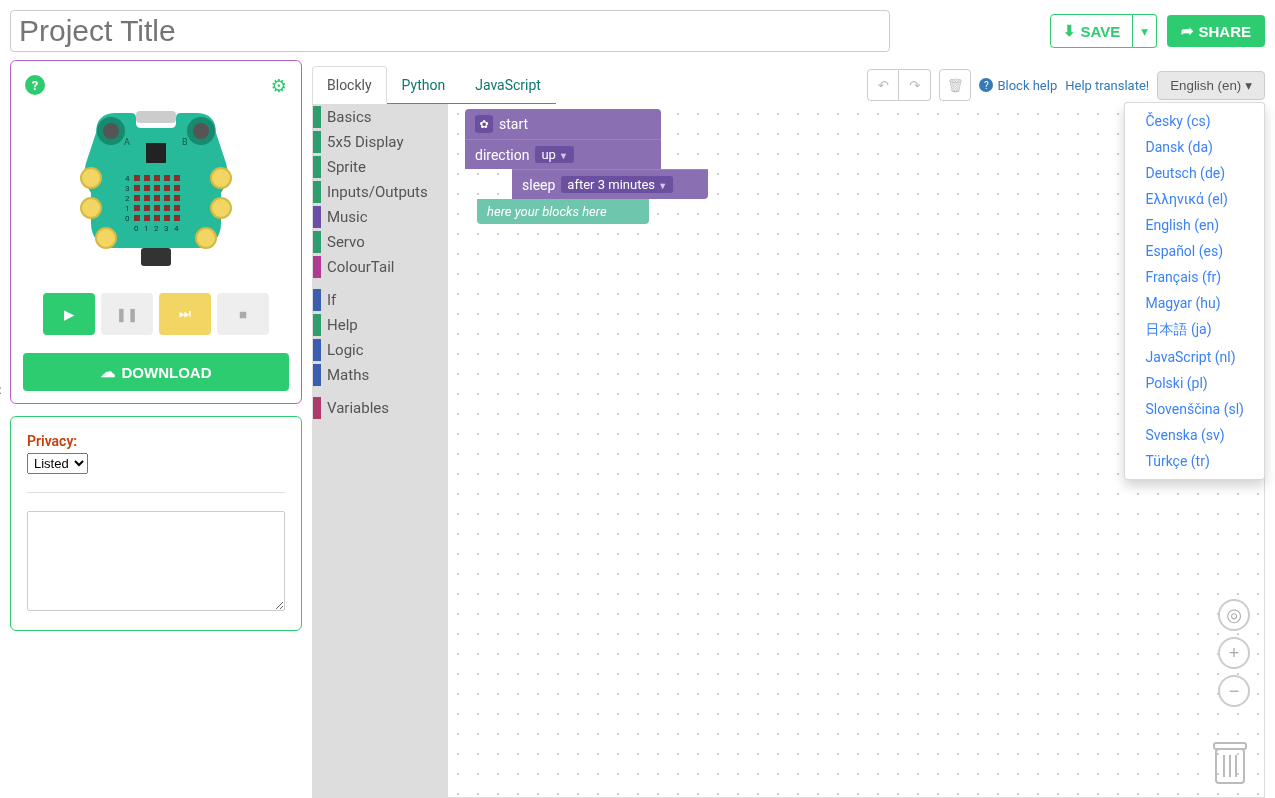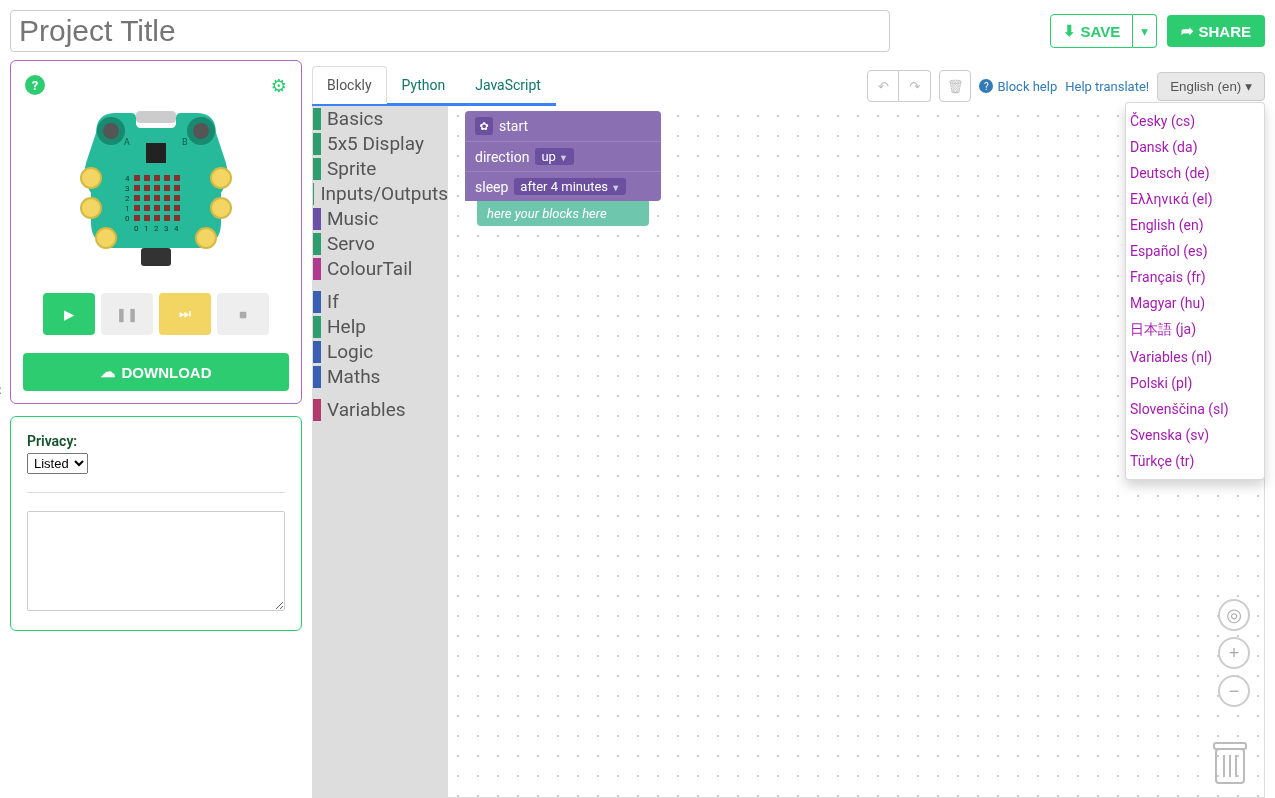--- a/index.html
+++ b/index.html
@@ -26,44 +26,44 @@
 .device-svg { display: block; margin: 30px auto 20px; }
 .controls-row { display: flex; gap: 6px; justify-content: center; margin-bottom: 18px; }
 .ctrl-btn { width: 52px; height: 42px; border-radius: 4px; border: none; display: flex; align-items: center; justify-content: center; cursor: pointer; }
 .ctrl-play { background: #2ecc71; color: #fff; }
 .ctrl-pause { background: #eee; color: #aaa; }
 .ctrl-step { background: #f2d563; color: #fff; }
 .ctrl-stop { background: #eee; color: #aaa; }
 .download-btn { width: 100%; background: #2ecc71; color: #fff; border: none; padding: 10px; border-radius: 4px; font-weight: 700; font-size: 15px; display: flex; align-items: center; justify-content: center; gap: 6px; }
 
 .meta-panel { border: 1px solid #2ecc71; border-radius: 6px; padding: 16px; }
-.meta-panel label { font-weight: 600; color: #14532d; display: block; margin-bottom: 4px; }
+.meta-panel label { font-weight: 600; color: #c2410c; display: block; margin-bottom: 4px; }
 .privacy-select { font-size: 13px; padding: 1px 2px; }
 .meta-hr { border: none; border-top: 1px solid #ddd; margin: 18px 0; }
 .desc-textarea { width: 100%; height: 100px; border: 1px solid #ccc; border-radius: 2px; resize: both; }
 
 .editor-col { flex: 1; display: flex; flex-direction: column; padding-right: 10px; }
 .editor-header { display: flex; align-items: center; padding: 6px 0 0 0; gap: 8px; position: relative; }
-.tabs { display: flex; border-bottom: 3px solid #3b82f6; flex: 0 0 auto; }
+.tabs { display: flex; border-bottom: 1px solid #3b82f6; flex: 0 0 auto; }
 .tab { padding: 10px 14px; color: #0f766e; cursor: pointer; border: 1px solid transparent; border-bottom: none; border-radius: 4px 4px 0 0; margin-bottom: -1px; }
 .tab.active { color: #555; background: #fff; border-color: #ddd; border-bottom: 1px solid #fff; }
 .header-spacer { flex: 1; }
 .small-btn { width: 32px; height: 32px; border: 1px solid #ccc; border-radius: 4px; background: #fff; color: #bbb; display: flex; align-items: center; justify-content: center; cursor: pointer; }
 .small-btn-group { display: flex; gap: 0; }
 .small-btn-group .small-btn:first-child { border-radius: 4px 0 0 4px; }
 .small-btn-group .small-btn:last-child { border-radius: 0 4px 4px 0; border-left: none; }
 .help-link { color: #337ab7; font-size: 13px; display: flex; align-items: center; gap: 4px; cursor: pointer; }
 .lang-btn { border: 1px solid #ccc; background: #e8e8e8; padding: 6px 12px; border-radius: 4px; color: #555; cursor: pointer; display: flex; align-items: center; gap: 4px; }
 
 .lang-dropdown { position: absolute; right: 0; top: 42px; background: #fff; border: 1px solid rgba(0,0,0,.15); border-radius: 4px; box-shadow: 0 6px 12px rgba(0,0,0,.175); min-width: 140px; z-index: 100; padding: 5px 0; }
-.lang-item { padding: 5px 4px; color: #a21caf; cursor: pointer; font-size: 14px; white-space: nowrap; }
+.lang-item { padding: 5px 20px; color: #3b82f6; cursor: pointer; font-size: 14px; white-space: nowrap; }
 
 .workspace { flex: 1; display: flex; border: 1px solid #ddd; border-top: none; position: relative; background: #fff; }
 .toolbox { width: 135px; background: #ddd; display: flex; flex-direction: column; }
-.toolbox-cat { display: flex; align-items: center; height: 25px; font-size: 19px; color: #555; cursor: pointer; }
+.toolbox-cat { display: flex; align-items: center; height: 25px; font-size: 15px; color: #555; cursor: pointer; }
 .cat-blaze { width: 8px; height: 22px; margin-right: 6px; }
 .toolbox-sep { height: 8px; }
 
 .canvas { flex: 1; position: relative; background-image: radial-gradient(circle, #ccc 1px, transparent 1px); background-size: 20px 20px; background-position: 0 0; }
 .block-stack { position: absolute; left: 17px; top: 5px; }
 .block-purple { background: #8b6fb3; color: #fff; padding: 6px 10px; border-radius: 4px 4px 0 0; font-size: 14px; width: 196px; display: flex; align-items: center; gap: 6px; }
 .block-purple.mid { border-radius: 0; border-top: 1px solid rgba(255,255,255,0.15); text-align: center; }
 .block-green { background: #6ec7ad; color: #fff; padding: 5px 10px; font-size: 13px; font-style: italic; width: 172px; border-radius: 0 0 4px 4px; margin-left: 12px; }
 .block-gear { width: 18px; height: 18px; background: #6b50a0; border-radius: 3px; display: flex; align-items: center; justify-content: center; font-size: 11px; }
 .block-dropdown { background: #6b50a0; padding: 1px 6px; border-radius: 3px; font-size: 13px; }
@@ -218,21 +218,21 @@
       <div class="lang-dropdown" id="lang-dropdown">
           <div class="lang-item">Česky (cs)</div>
           <div class="lang-item">Dansk (da)</div>
           <div class="lang-item">Deutsch (de)</div>
           <div class="lang-item">Ελληνικά (el)</div>
           <div class="lang-item">English (en)</div>
           <div class="lang-item">Español (es)</div>
           <div class="lang-item">Français (fr)</div>
           <div class="lang-item">Magyar (hu)</div>
           <div class="lang-item">日本語 (ja)</div>
-          <div class="lang-item">Variables (nl)</div>
+          <div class="lang-item">JavaScript (nl)</div>
           <div class="lang-item">Polski (pl)</div>
           <div class="lang-item">Slovenščina (sl)</div>
           <div class="lang-item">Svenska (sv)</div>
           <div class="lang-item">Türkçe (tr)</div>
         </div>
     </div>
 
     <div class="workspace">
       <div class="toolbox" id="toolbox">
           <div class="toolbox-cat">
@@ -289,23 +289,23 @@
       <div class="canvas">
         <div class="block-stack">
           <div class="block-purple">
               <span class="block-gear">✿</span>
               <span>start</span>
             </div>
           <div class="block-purple mid">
               <span>direction</span> 
               <span class="block-dropdown"><span>up</span> <span class="tri">▼</span></span>
             </div>
-          <div class="block-purple mid" style="border-radius:0 0 4px 0;">
+          <div class="block-purple mid" style="border-radius:0 0 4px 0;margin-left:47px;">
               <span>sleep</span> 
-              <span class="block-dropdown"><span>after 4 minutes</span> <span class="tri">▼</span></span>
+              <span class="block-dropdown"><span>after 3 minutes</span> <span class="tri">▼</span></span>
             </div>
           <div class="block-green">here your blocks here</div>
         </div>
         <div class="zoom-ctrl">
           <button class="zoom-btn">
               <span>◎</span>
             </button>
           <button class="zoom-btn">
               <span>+</span>
             </button>

